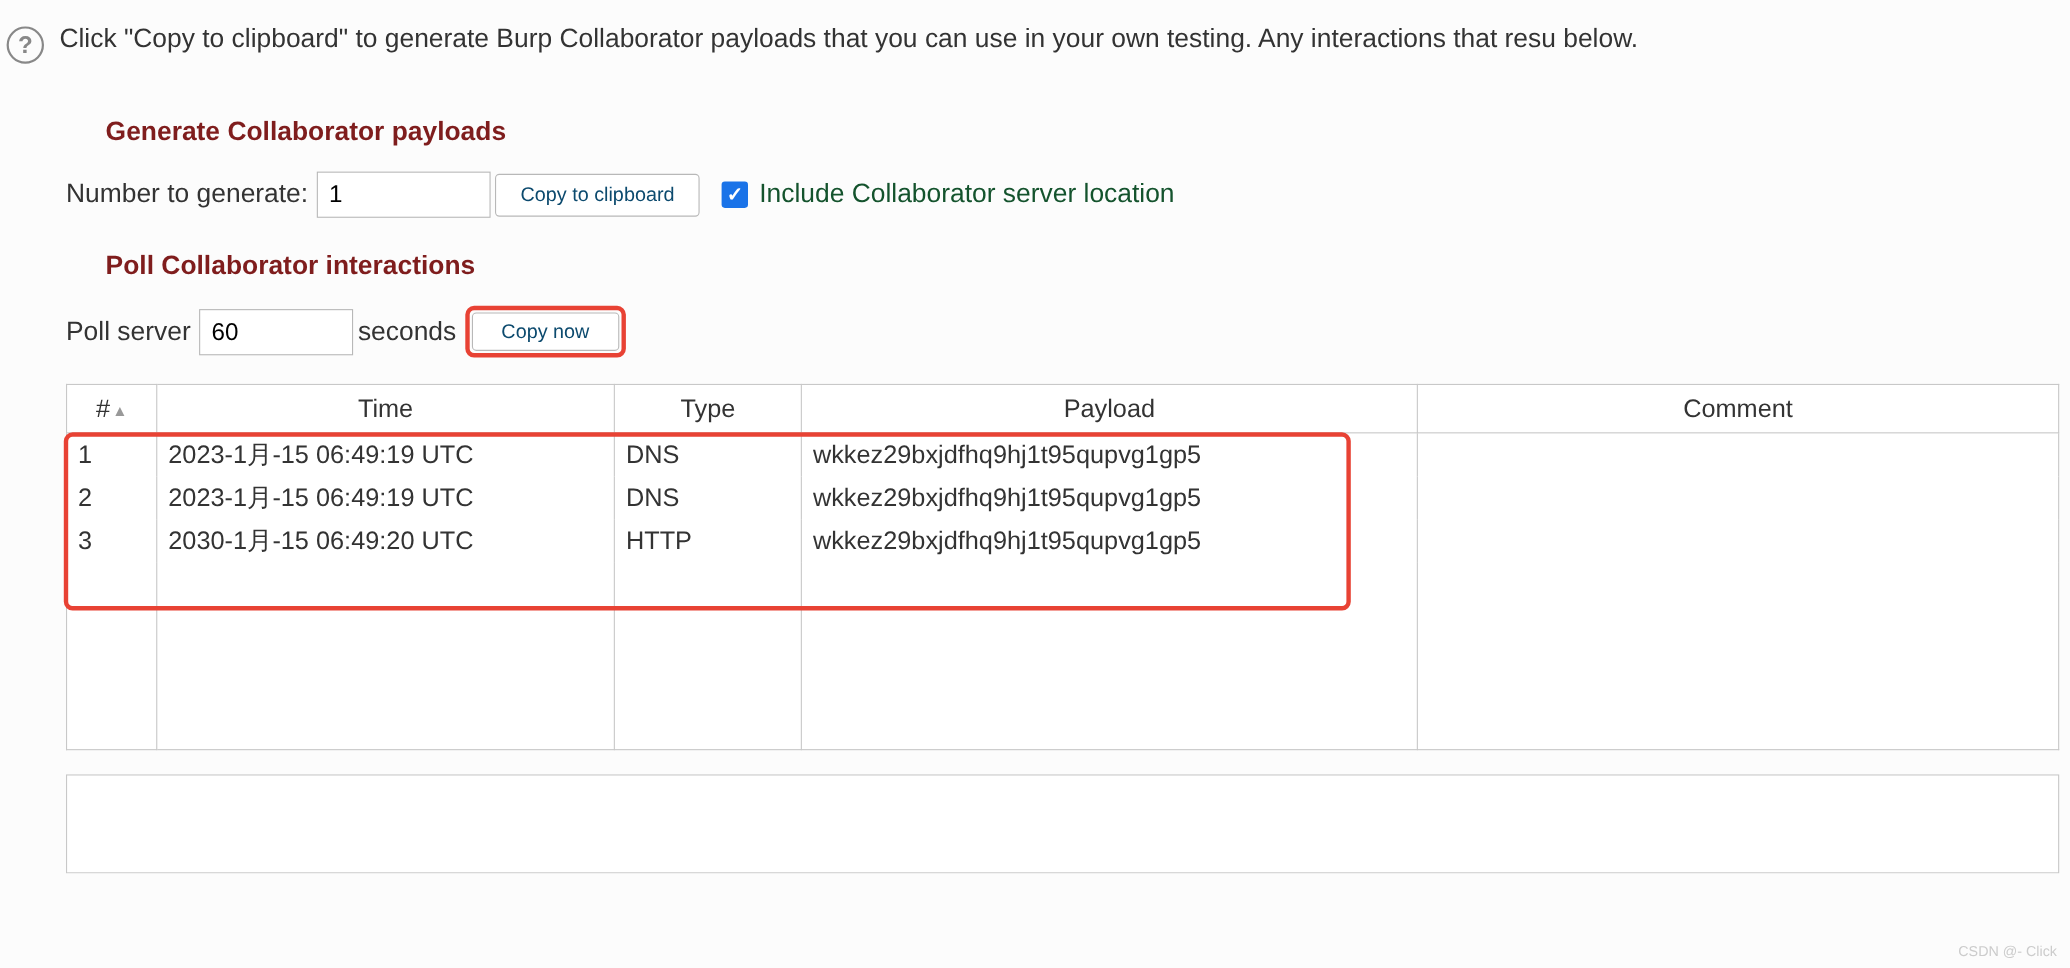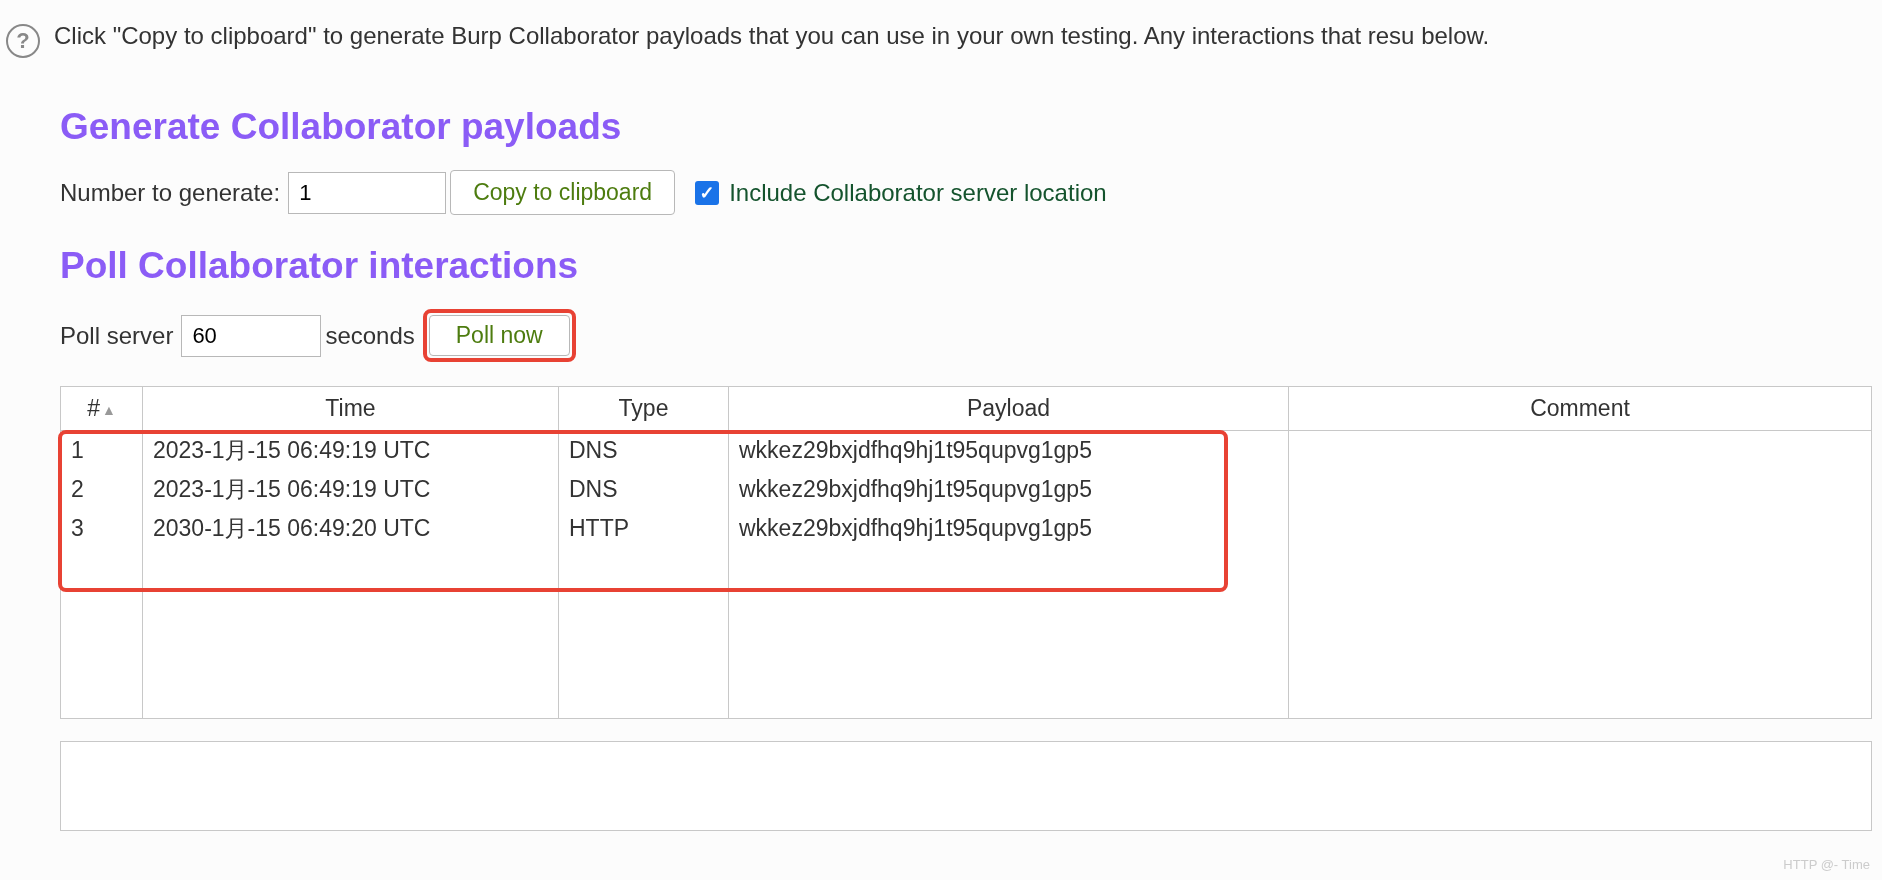--- a/index.html
+++ b/index.html
@@ -40,25 +40,26 @@
       font-size: 24px;
       color: #333;
       line-height: 1.3;
       padding-right: 0;
     }
     .content-area {
       padding-left: 60px;
       padding-right: 10px;
     }
     .section-title {
-      color: #8b5cf6;
-      font-size: 37px;
+      color: #7f1d1d;
+      font-size: 24px;
       font-weight: bold;
       margin-top: 48px;
       margin-bottom: 22px;
+      margin-left: 36px;
     }
     .section-title.second {
        margin-top: 30px;
     }
     .form-row {
       display: flex;
       align-items: center;
       gap: 4px;
       margin-bottom: 8px;
     }
@@ -77,22 +78,22 @@
     }
     .number-input {
       width: 158px;
     }
     .poll-input {
       width: 140px;
     }
     .btn {
       border: 1.5px solid #b8b8b8;
       background: #fff;
-      font-size: 23px;
-      color: #4d7c0f;
+      font-size: 18px;
+      color: #0c4a6e;
       padding: 8px 22px;
       border-radius: 4px;
       cursor: pointer;
       font-family: inherit;
     }
     .poll-now-highlight {
       border: 4px solid #e84234;
       border-radius: 8px;
       padding: 2px;
       display: inline-block;
@@ -212,21 +213,21 @@
     </div>
   </div>
 
   <div class="section-title second">Poll Collaborator interactions</div>
 
   <div class="form-row">
     <span class="form-label">Poll server</span>
     <input type="text" class="poll-input" value="60" style="">
     <span class="form-label">seconds</span>
     <span class="poll-now-highlight">
-      <button class="btn">Poll now</button>
+      <button class="btn">Copy now</button>
     </span>
   </div>
 
   <div class="table-wrap">
     <table class="interactions-table">
       <thead>
         <tr>
           <th class="col-num">
             <span>#</span><span class="sort-arrow">▲</span>
           </th>
@@ -266,13 +267,13 @@
             <td></td>
         </tr>
       </tbody>
     </table>
     <div class="highlight-rows-box"></div>
   </div>
 
   <div class="details-box"></div>
 </div>
 
-<div class="watermark">HTTP @- Time</div>
+<div class="watermark">CSDN @- Click</div>
 
 </body></html>

